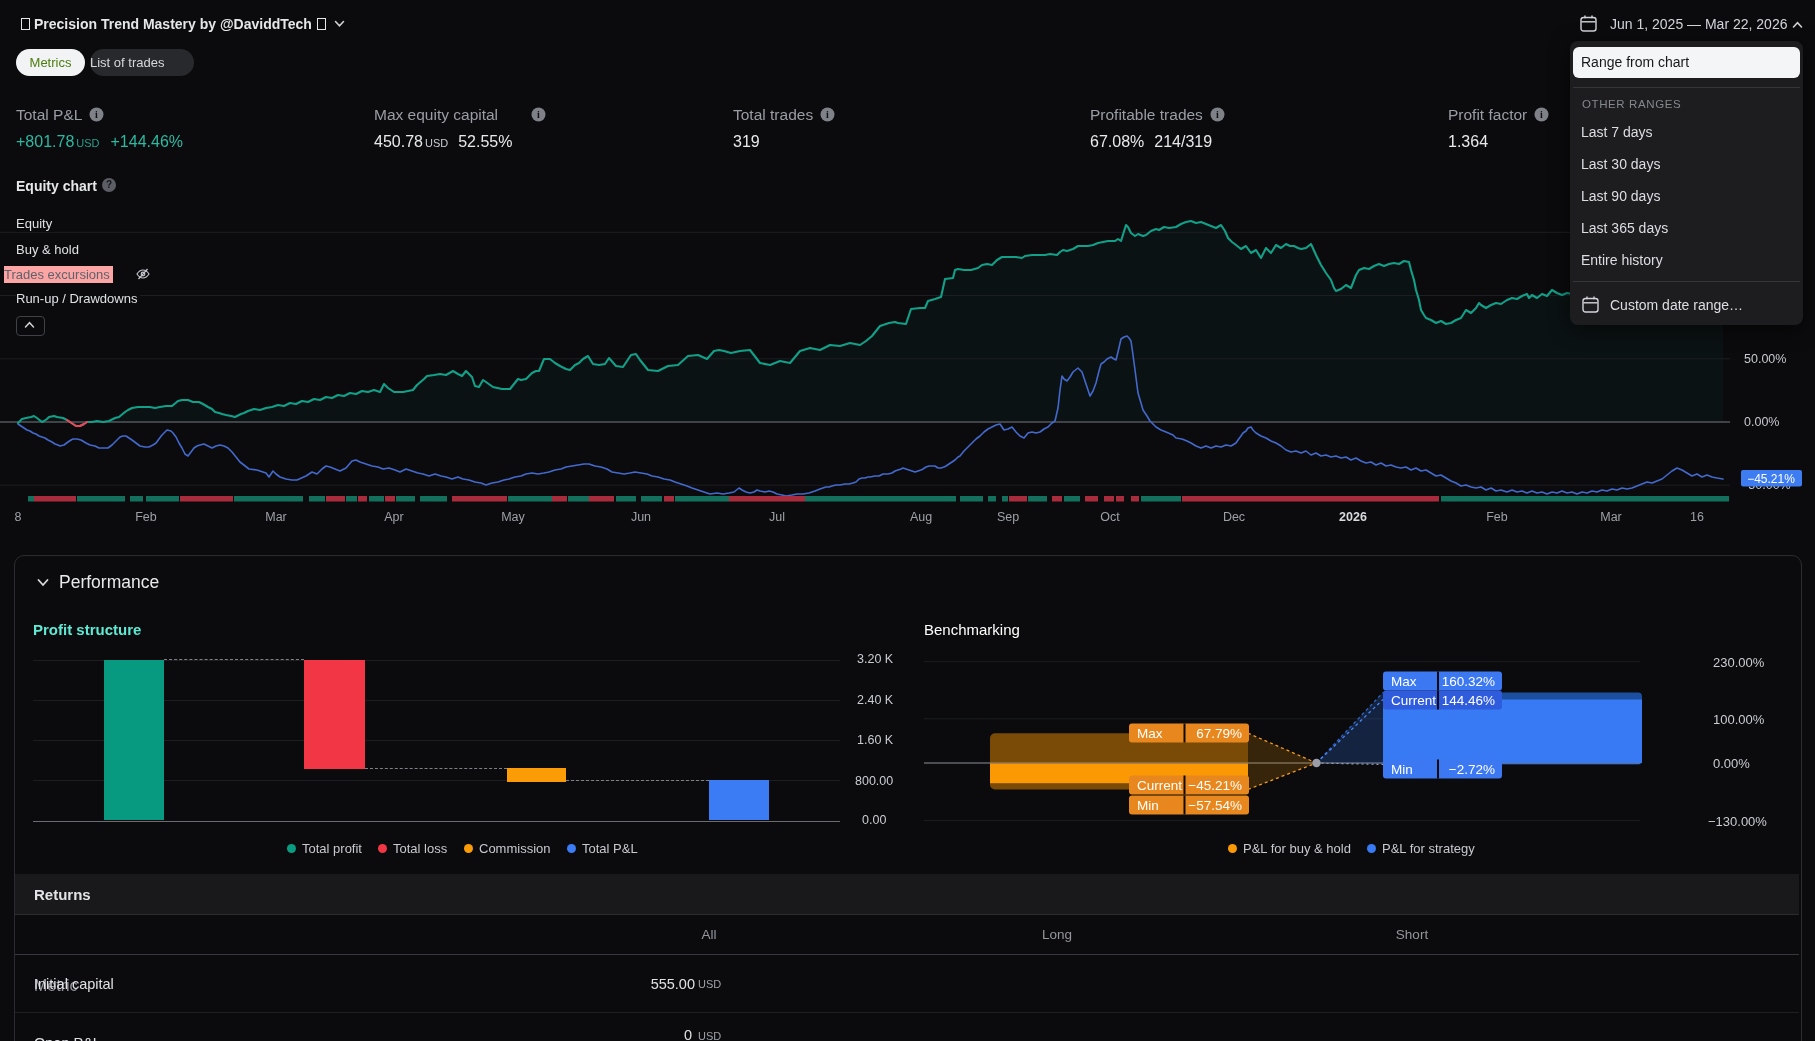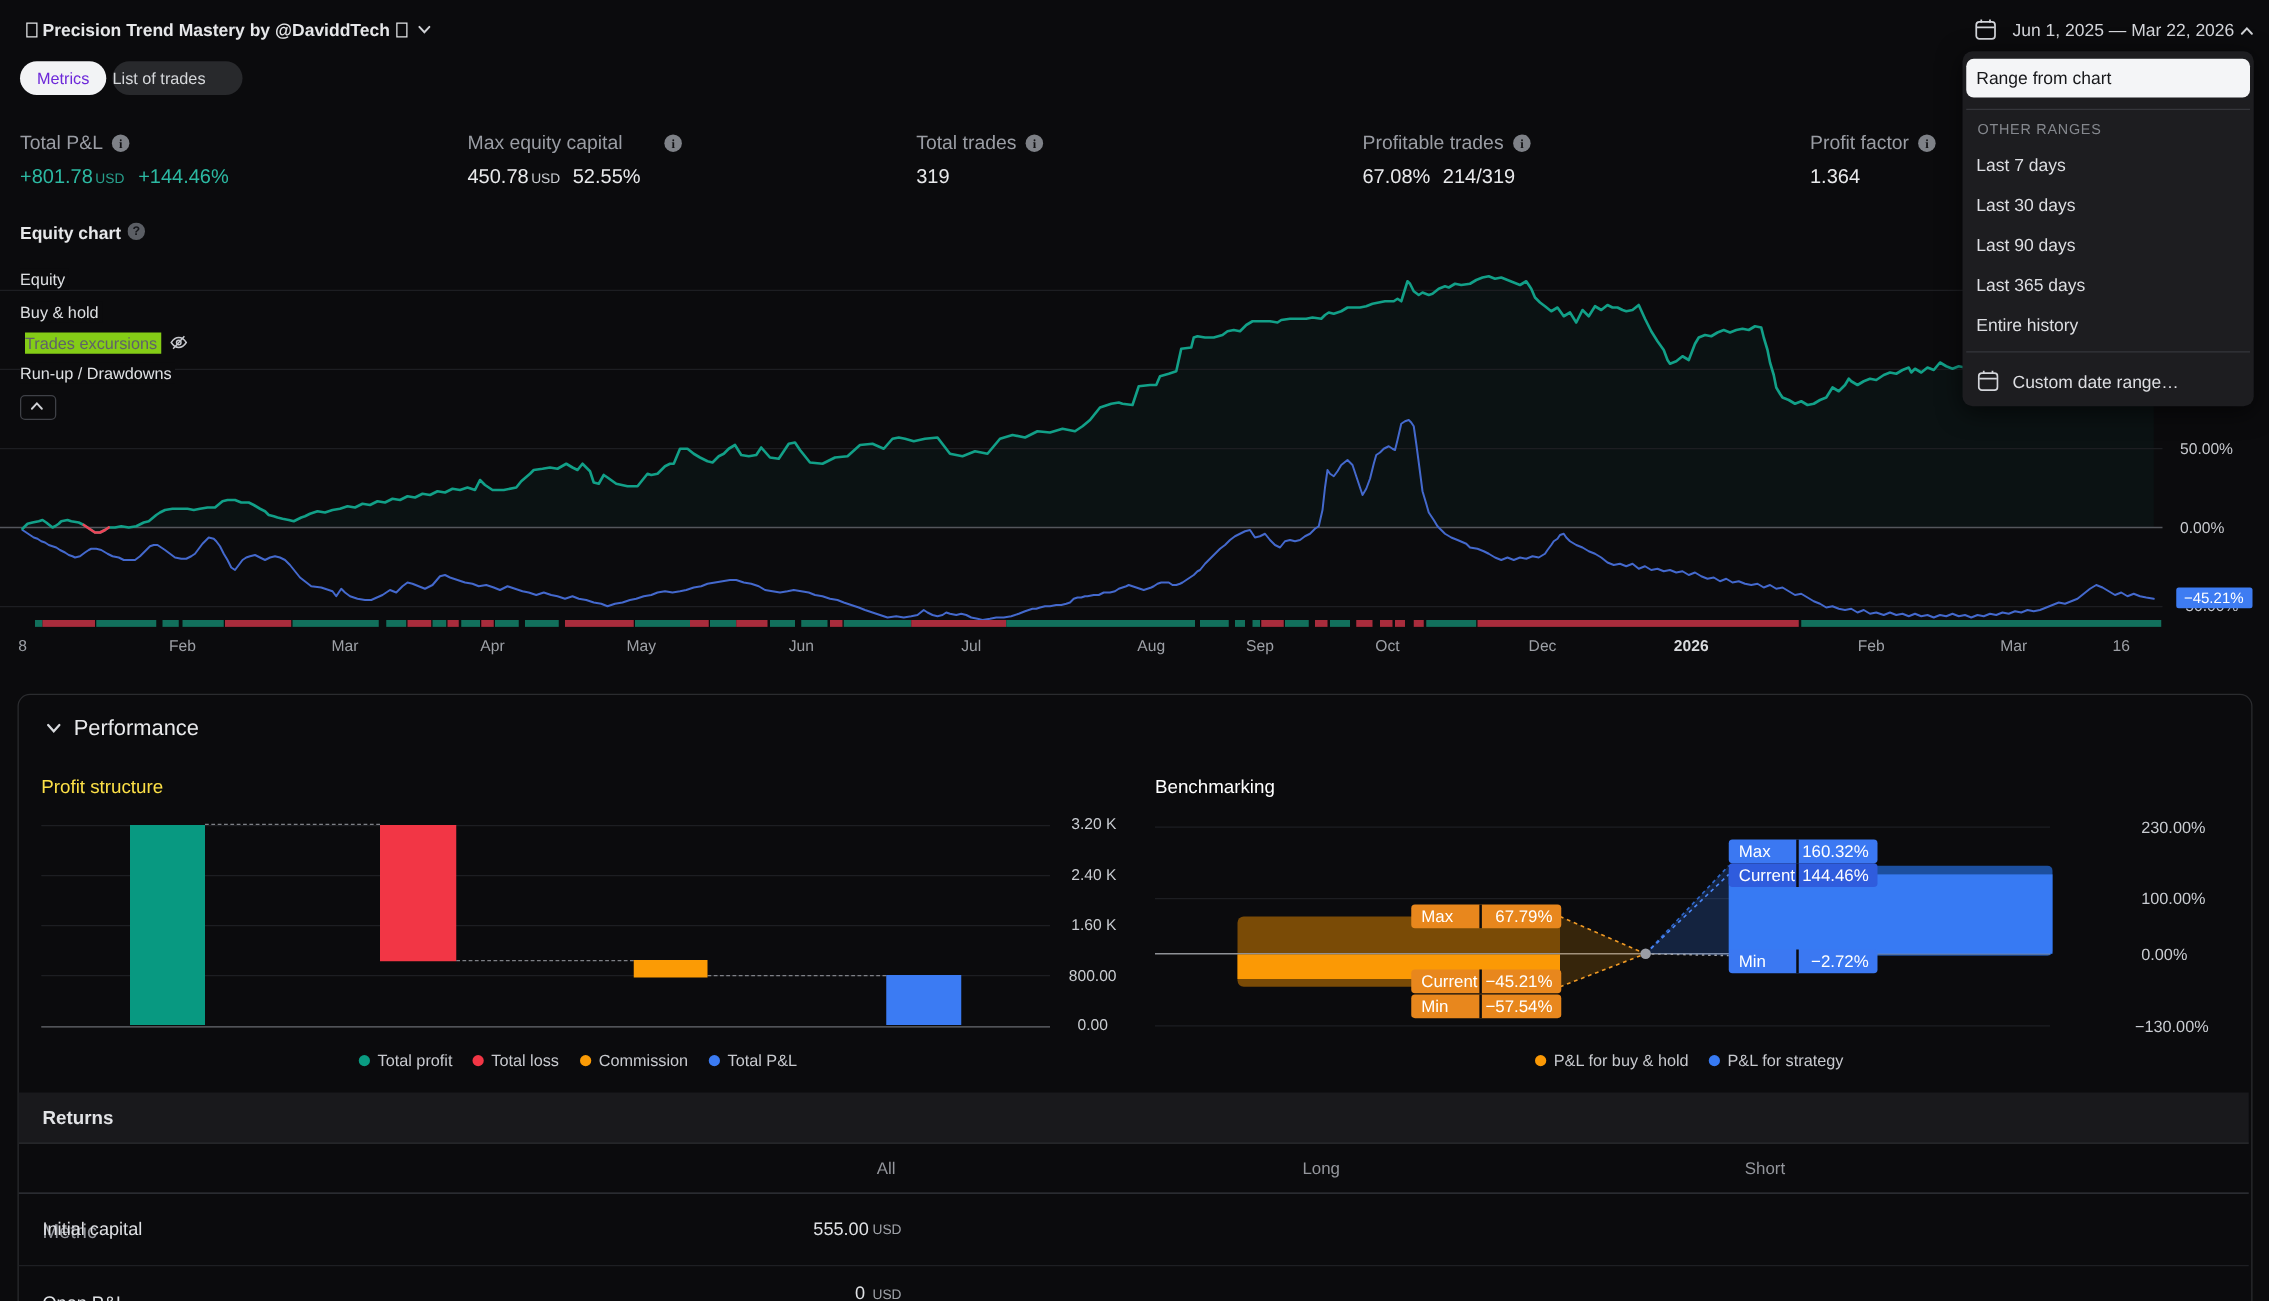--- a/index.html
+++ b/index.html
@@ -5,21 +5,21 @@
 .abs{position:absolute}
 .lbl{color:#9a9da4;font-size:15.5px}
 .val{color:#e8e9eb;font-size:16px}
 .sm{font-size:11px;color:#9a9da4;padding-left:2px}
 </style></head><body>
 <div class="abs" style="left:0;top:0;width:1815px;height:861px">
 <div class="abs" style="left:21px;top:16px;height:18px;color:#e6e7e9;font-size:14px;font-weight:bold;white-space:nowrap"><span style="display:inline-block;width:7px;height:10px;border:1.2px solid #e6e7e9;margin-right:4px;position:relative;top:1px"></span>Precision Trend Mastery by @DaviddTech<span style="display:inline-block;width:7px;height:10px;border:1.2px solid #e6e7e9;margin-left:5px;position:relative;top:1px"></span></div>
 <svg class="abs" style="left:334px;top:20px" width="11" height="8" viewBox="0 0 11 8">
       <path d="M1.5 1.5 L5.5 5.8 L9.5 1.5" stroke="#cfd1d5" stroke-width="1.6" fill="none" stroke-linecap="round"></path>
     </svg>
-<div class="abs" style="left:16px;top:49px;width:69px;height:27px;background:#f2f3f5;border-radius:14px;color:#6d28d9;font-size:13px;line-height:27px;text-align:center">Metrics</div>
+<div class="abs" style="left:16px;top:49px;width:69px;height:27px;background:#f2f3f5;border-radius:14px;color:#4d7c0f;font-size:13px;line-height:27px;text-align:center">Metrics</div>
 <div class="abs" style="left:90px;top:49px;width:104px;height:27px;background:#28292c;border-radius:14px;color:#d6d8db;font-size:13px;line-height:27px;text-align:left">List of trades</div>
 <svg class="abs" style="left:1580px;top:15px" width="17" height="18" viewBox="0 0 17 18">
       <rect x="1" y="2.5" width="15" height="13.5" rx="2.5" fill="none" stroke="#d3d5da" stroke-width="1.4"></rect>
       <line x1="1.5" y1="6.8" x2="15.5" y2="6.8" stroke="#d3d5da" stroke-width="1.4"></line>
       <line x1="5" y1="0.6" x2="5" y2="3.2" stroke="#d3d5da" stroke-width="1.4"></line>
       <line x1="12" y1="0.6" x2="12" y2="3.2" stroke="#d3d5da" stroke-width="1.4"></line>
     </svg>
 <div class="abs" style="left:1610px;top:16px;color:#d4d6db;font-size:14px;white-space:nowrap">Jun 1, 2025 — Mar 22, 2026</div>
 <svg class="abs" style="left:1792px;top:21px" width="11" height="8" viewBox="0 0 11 8">
       <path d="M1.5 6 L5.5 1.7 L9.5 6" stroke="#cfd1d5" stroke-width="1.6" fill="none" stroke-linecap="round"></path>
@@ -125,37 +125,37 @@
 <text x="1611" y="521" text-anchor="middle" font-size="12.5" fill="#9da0a6">Mar</text>
 <text x="1697" y="521" text-anchor="middle" font-size="12.5" fill="#9da0a6">16</text>
 <text x="1744" y="363" font-size="12.5" fill="#c7c9ce">50.00%</text>
 <text x="1744" y="426" font-size="12.5" fill="#c7c9ce">0.00%</text>
 <text x="1741" y="489" font-size="12.5" fill="#c7c9ce">−50.00%</text>
 <rect x="1741" y="470" width="61" height="16.5" rx="2" fill="#3e7cf2"></rect>
 <text x="1771" y="482.5" text-anchor="middle" font-size="12" fill="#fff">−45.21%</text>
 </svg>
 <div class="abs" style="left:16px;top:215px;color:#dfe1e4;font-size:13px;background:#0b0b0d;padding:1px 3px 1px 0">Equity</div>
 <div class="abs" style="left:16px;top:241px;color:#dfe1e4;font-size:13px;background:#0b0b0d;padding:1px 3px 1px 0">Buy &amp; hold</div>
-<div class="abs" style="left:20px;top:266px;color:#5f626a;font-size:13px;background:#84cc16;padding:1px 3px 1px 0">Trades excursions</div>
+<div class="abs" style="left:4px;top:266px;color:#5f626a;font-size:13px;background:#fca5a5;padding:1px 3px 1px 0">Trades excursions</div>
 <svg class="abs" style="left:135px;top:266px" width="16" height="16" viewBox="0 0 16 16">
       <path d="M2 8 C3.8 5.2 6 4 8 4 C10 4 12.2 5.2 14 8 C12.2 10.8 10 12 8 12 C6 12 3.8 10.8 2 8 Z" fill="none" stroke="#c6c8cd" stroke-width="1.2"></path>
       <circle cx="8" cy="8" r="1.8" fill="none" stroke="#c6c8cd" stroke-width="1.2"></circle>
       <line x1="3.5" y1="13" x2="12.5" y2="3" stroke="#c6c8cd" stroke-width="1.2"></line>
     </svg>
 <div class="abs" style="left:16px;top:290px;color:#dfe1e4;font-size:13px;background:#0b0b0d;padding:1px 3px 1px 0">Run-up / Drawdowns</div>
 <div class="abs" style="left:16px;top:316px;width:27px;height:18px;border:1px solid #3f4147;border-radius:4px"></div>
 <svg class="abs" style="left:24px;top:321px" width="11" height="8" viewBox="0 0 11 8">
       <path d="M1.5 6 L5.5 1.7 L9.5 6" stroke="#cfd1d5" stroke-width="1.5" fill="none" stroke-linecap="round"></path>
     </svg>
 <div class="abs" style="left:14px;top:555px;width:1786px;height:520px;border:1px solid #2b2c2f;border-radius:10px"></div>
 <svg class="abs" style="left:37px;top:578px" width="12" height="9" viewBox="0 0 12 9">
       <path d="M1.5 2 L6 7 L10.5 2" stroke="#d8dadd" stroke-width="1.8" fill="none" stroke-linecap="round"></path>
     </svg>
 <div class="abs" style="left:59px;top:572px;color:#e8e9eb;font-size:17.5px;font-weight:normal">Performance</div>
-<div class="abs" style="left:33px;top:621px;color:#fde047;font-size:15px;font-weight:normal">Profit structure</div>
+<div class="abs" style="left:33px;top:621px;color:#5eead4;font-size:15px;font-weight:bold">Profit structure</div>
 <div class="abs" style="left:33px;top:660px;width:807px;height:1px;background:#1d1e22"></div>
 <div class="abs" style="left:857px;top:652px;color:#c9ccd1;font-size:12.5px">3.20 K</div>
 <div class="abs" style="left:33px;top:700px;width:807px;height:1px;background:#1d1e22"></div>
 <div class="abs" style="left:857px;top:693px;color:#c9ccd1;font-size:12.5px">2.40 K</div>
 <div class="abs" style="left:33px;top:740px;width:807px;height:1px;background:#1d1e22"></div>
 <div class="abs" style="left:857px;top:733px;color:#c9ccd1;font-size:12.5px">1.60 K</div>
 <div class="abs" style="left:33px;top:780px;width:807px;height:1px;background:#1d1e22"></div>
 <div class="abs" style="left:855px;top:774px;color:#c9ccd1;font-size:12.5px">800.00</div>
 <div class="abs" style="left:33px;top:820.5px;width:807px;height:1.5px;background:#6a6c71"></div>
 <div class="abs" style="left:862px;top:813px;color:#c9ccd1;font-size:12.5px">0.00</div>

